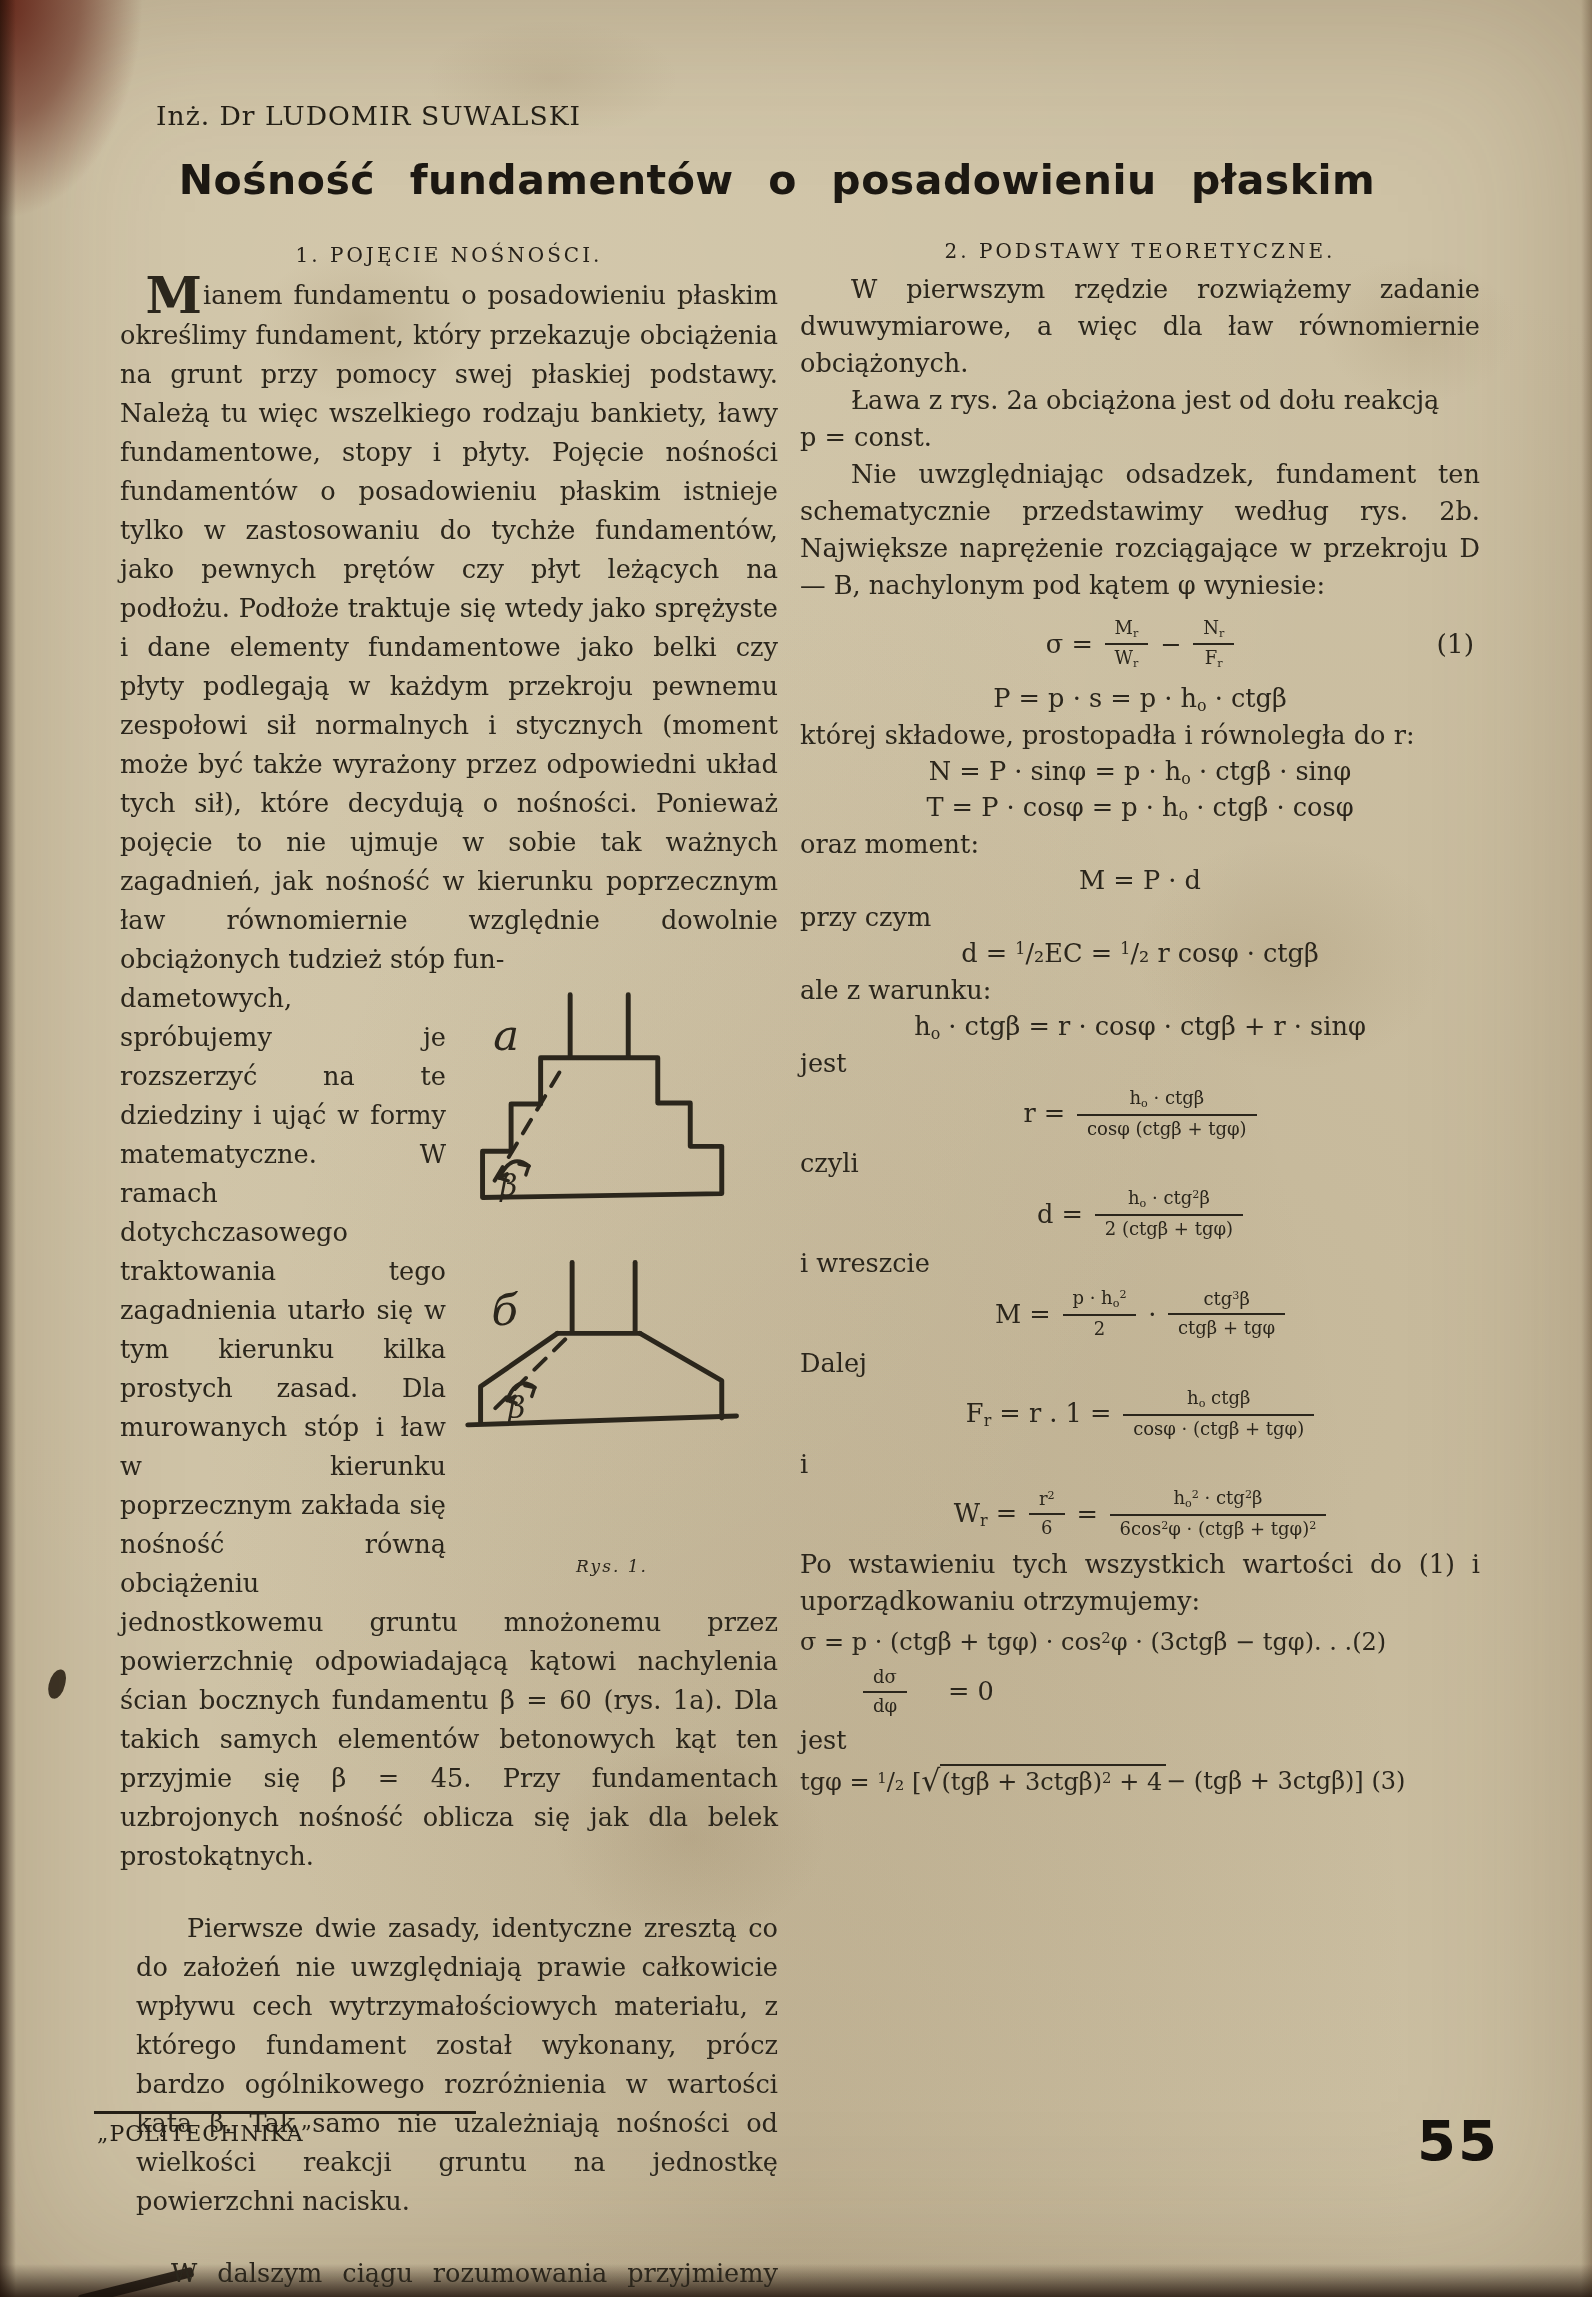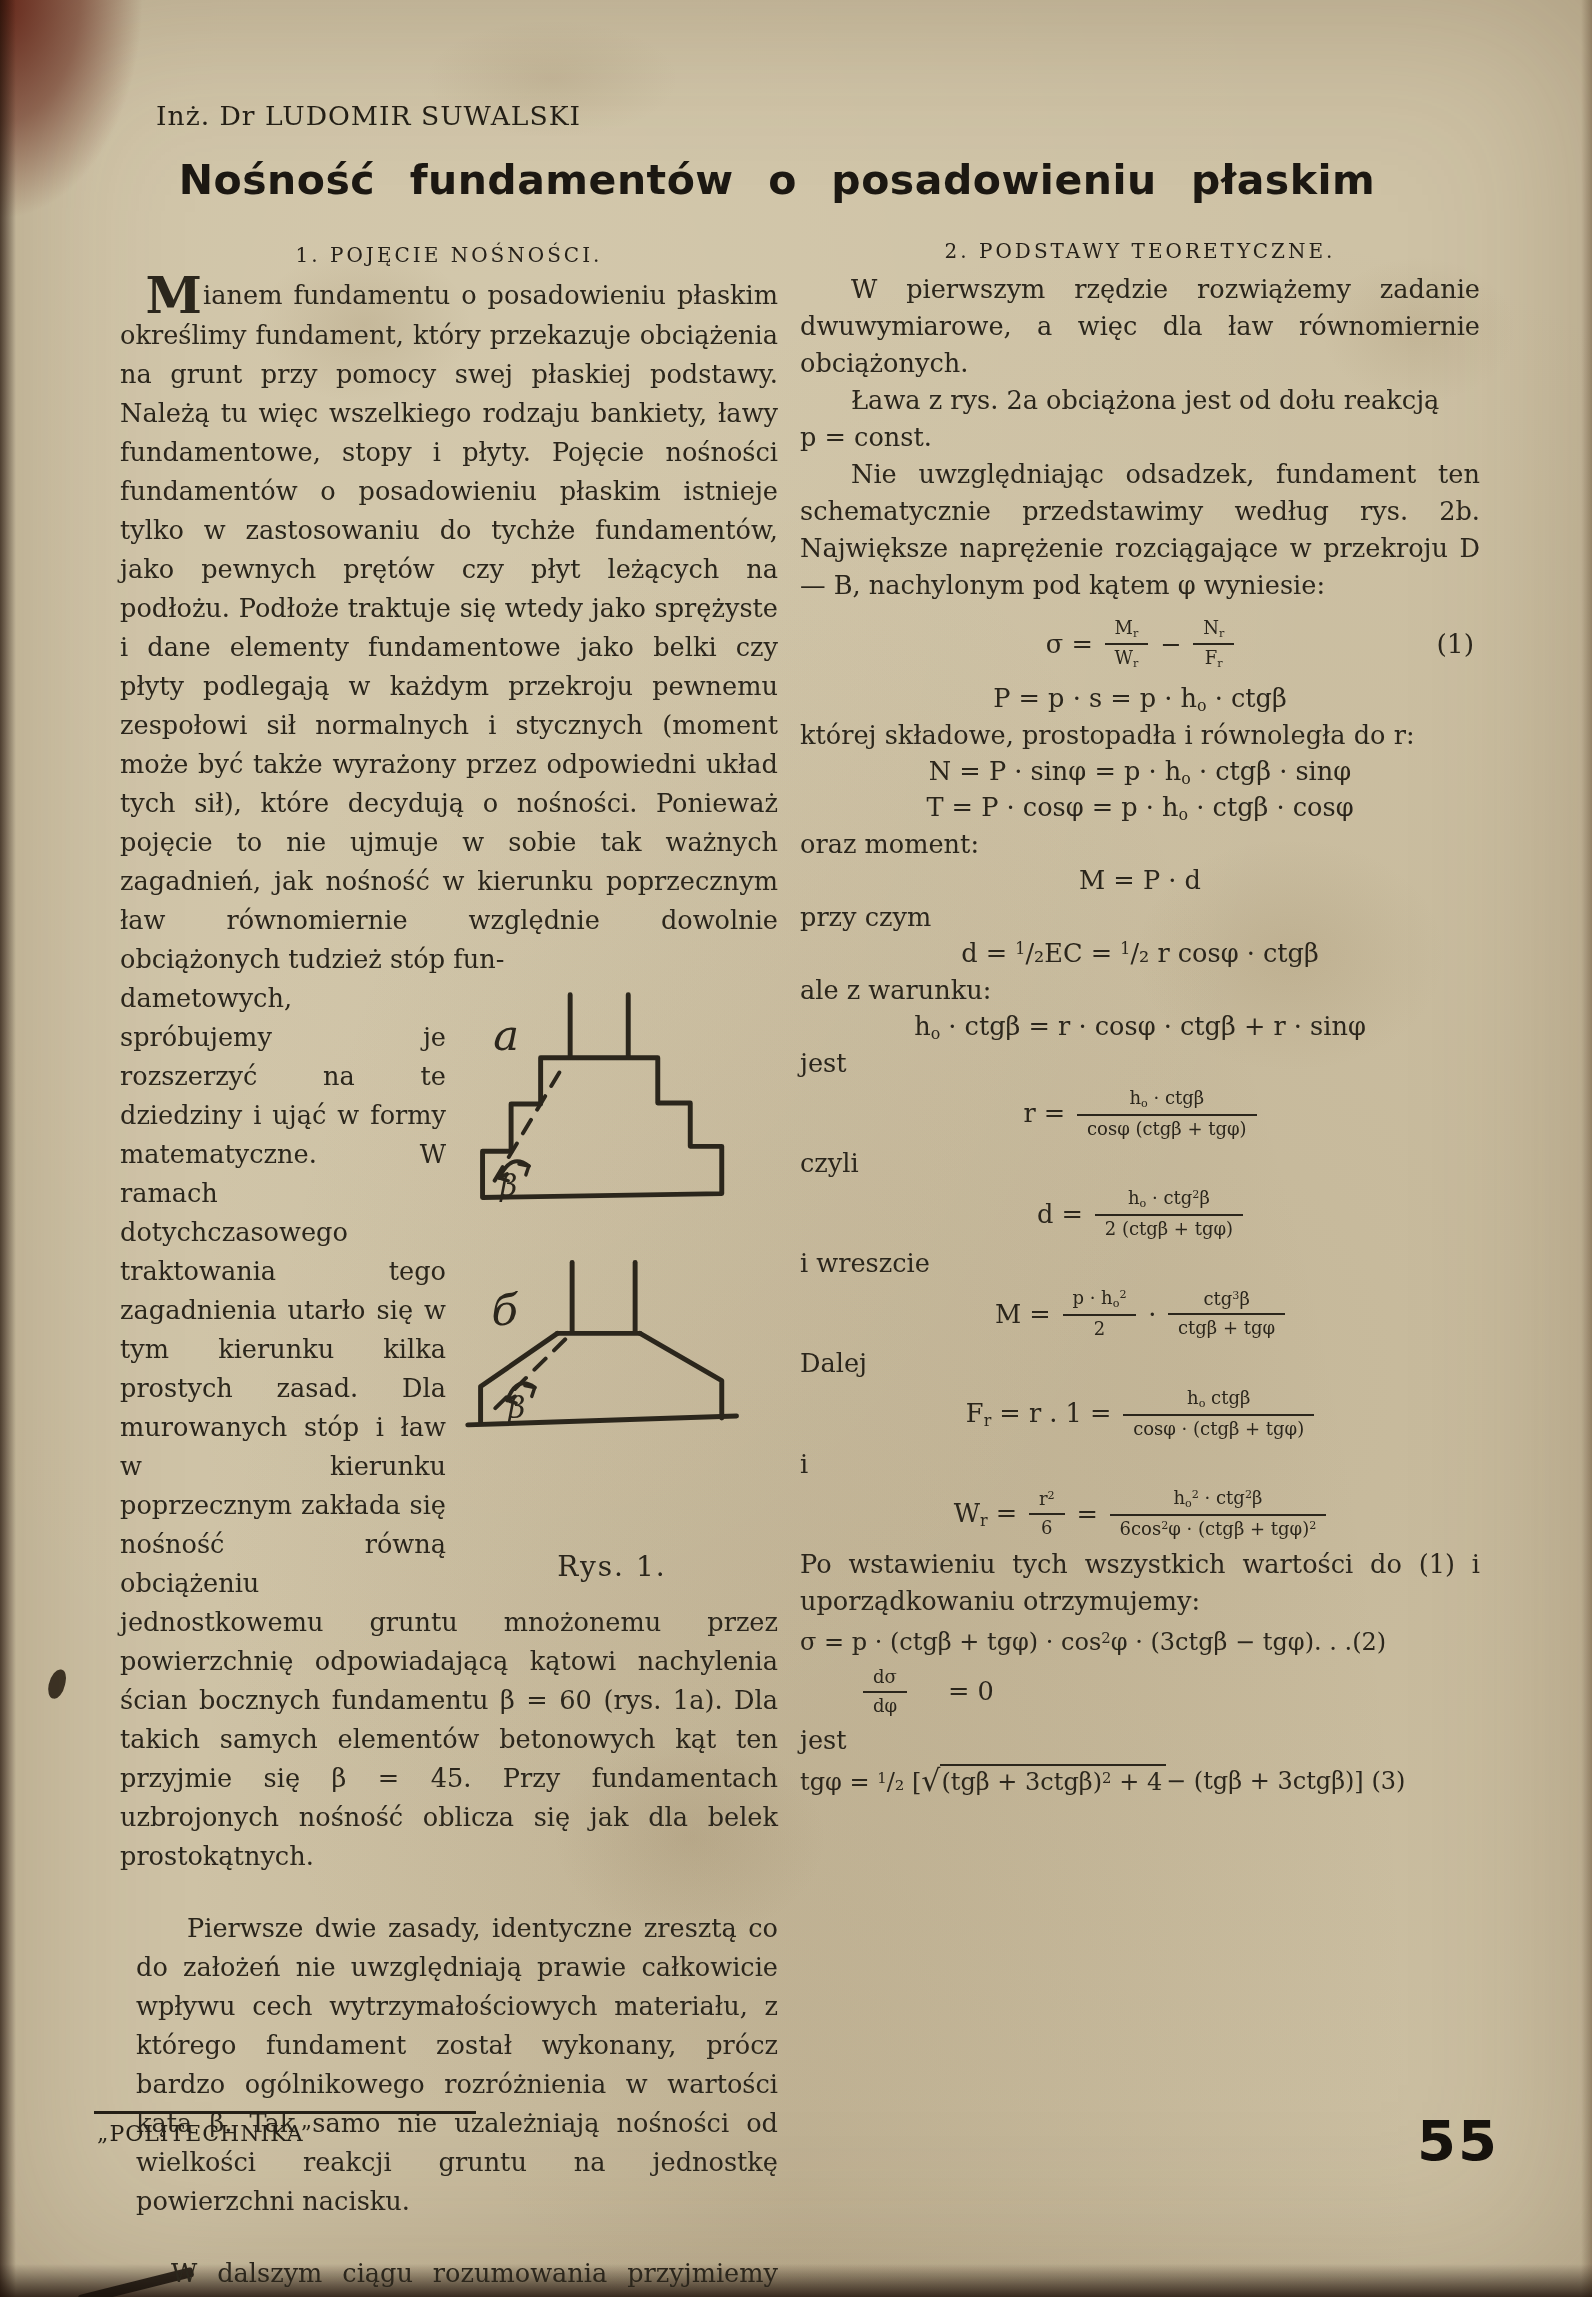--- a/index.html
+++ b/index.html
@@ -48,21 +48,21 @@
 
   .sec-heading{text-align:center;font-size:20px;letter-spacing:3px;line-height:39px;
     margin:0 0 7.9px 0;color:#26211a;white-space:nowrap;}
   .col p{margin:0;}
   .indent{text-indent:51px;}
   .indent-sm{text-indent:25.6px;}
   .dropcap{font-size:51px;font-weight:700;line-height:.8;vertical-align:-8.9px;letter-spacing:1px;}
 
   .fig{float:right;width:332px;margin:3.9px 0 3.9px 9.9px;text-align:center;}
   .fig svg{display:block;}
-  .fig-caption{font-size:28px;letter-spacing:2px;margin-top:2px;text-align:center;}
+  .fig-caption{font-size:17px;letter-spacing:2px;margin-top:2px;text-align:center;font-style:italic;}
   .clear{clear:both;}
 
   
   .eq{display:flex;align-items:center;justify-content:center;gap:11.8px;
     margin:5.9px 0;position:relative;font-size:25.6px;line-height:1.2;text-align:center;}
   .eq.left{justify-content:flex-start;padding-left:63px;gap:41px;}
   .eq-plain{margin:4.9px 0;text-align:center;font-size:25.6px;line-height:1.4;}
   .eq-tag{position:absolute;right:5.9px;top:50%;transform:translateY(-50%);font-size:26.6px;}
   .frac{display:inline-block;text-align:center;vertical-align:middle;font-size:18px;line-height:1.15;}
   .frac .num{display:block;border-bottom:2px solid #2b261c;padding:0 9.9px 3px;}

